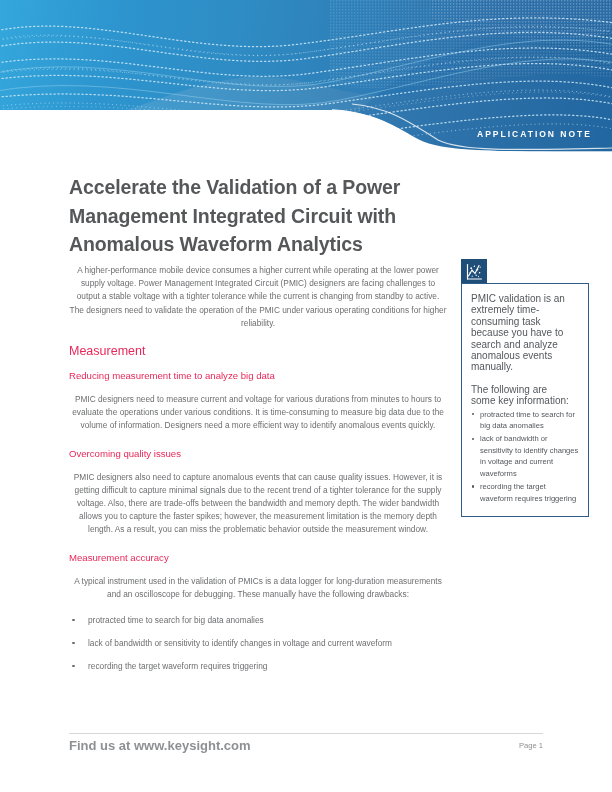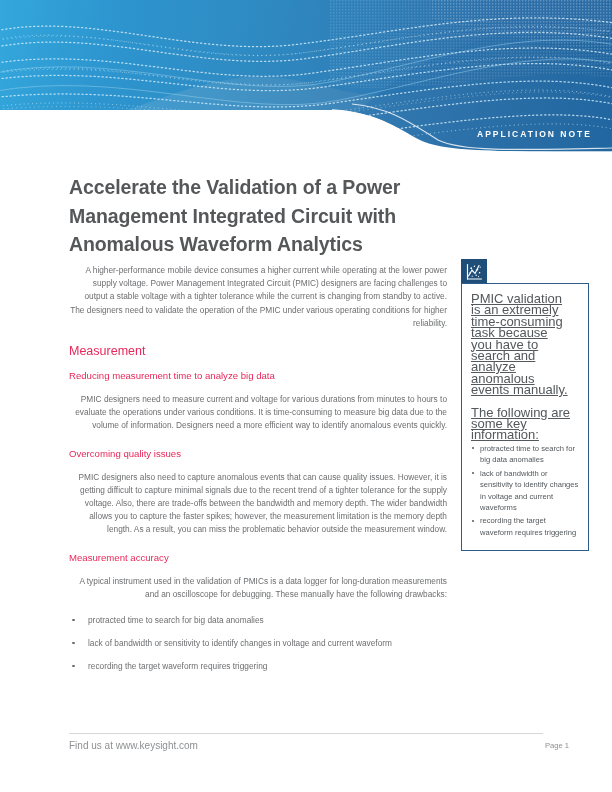--- a/index.html
+++ b/index.html
@@ -68,21 +68,21 @@
     left: 69px;
     top: 112px;
     width: 378px;
   }
 
   p.body {
     margin: 0 0 13px 0;
     color: #6d6e70;
     font-size: 8.3px;
     line-height: 13.2px;
-    text-align: right;
+    text-align: center;
   }
 
   h2.sec {
     margin: 5px 0 1px 0;
     color: #e8285a;
     font-size: 12.5px;
     font-weight: 400;
     line-height: 17px;
   }
   h3.sub {
@@ -141,23 +141,22 @@
     width: 128px;
     min-height: 206px;
     border: 1px solid #2e5c8a;
     background: #ffffff;
     box-sizing: border-box;
     padding: 9px 8px 10px 9px;
   }
   .sidebar-box p {
     margin: 0 8px 11px 0;
     color: #53585c;
-    font-size: 13px;
+    font-size: 10px;
     line-height: 11.4px;
-    text-decoration: underline;
   }
   .sidebar-box p.tight { margin-bottom: 2px; }
   .sidebar-box ul {
     margin: 0;
     padding: 0;
     list-style: none;
   }
   .sidebar-box ul li {
     position: relative;
     margin: 0 0 2px 0;
@@ -184,26 +183,27 @@
     top: 733px;
     width: 474px;
     height: 1px;
     background: #d7d8da;
   }
   .footer-left {
     position: absolute;
     left: 69px;
     top: 740px;
     color: #8e9093;
-    font-size: 10px;
+    font-size: 13px;
     line-height: 11px;
+    font-weight: bold;
   }
   .footer-right {
     position: absolute;
-    left: 469px;
+    left: 443px;
     top: 740px;
     width: 100px;
     text-align: right;
     color: #8e9093;
     font-size: 7.6px;
     line-height: 11px;
   }
 </style>
 </head>
 <body>

